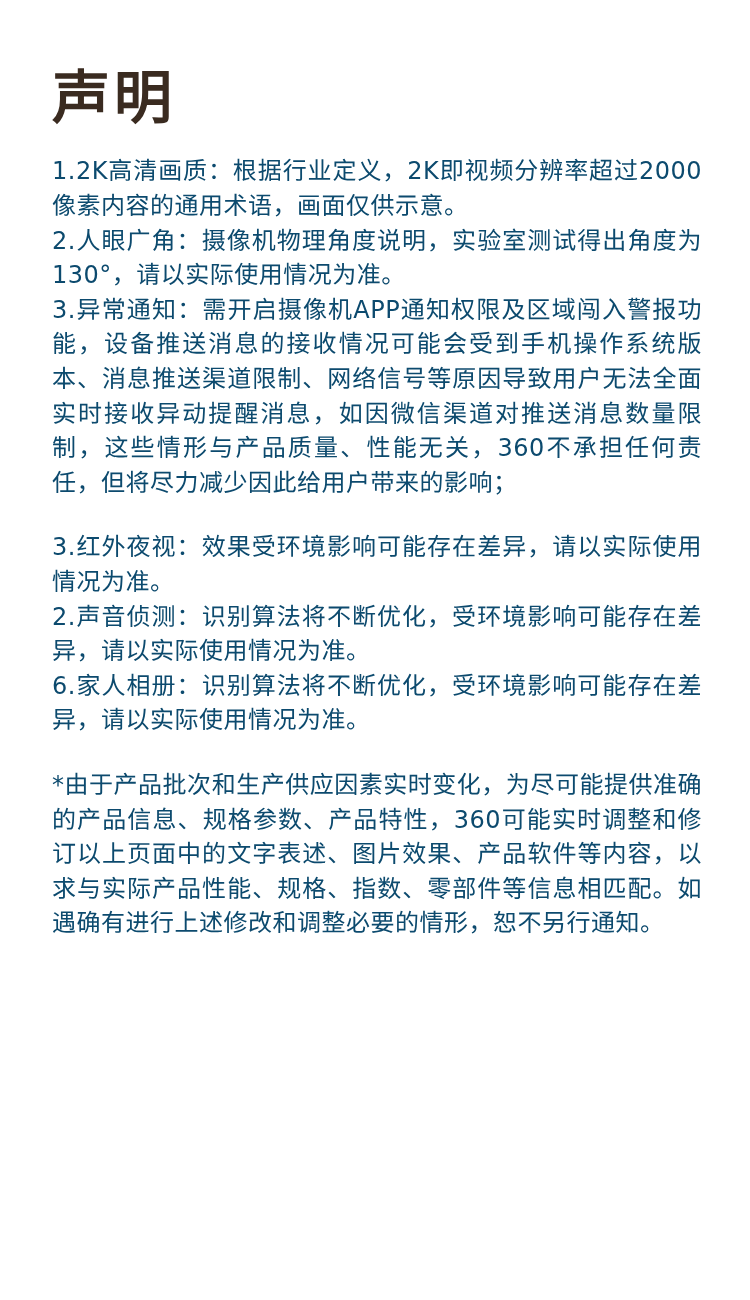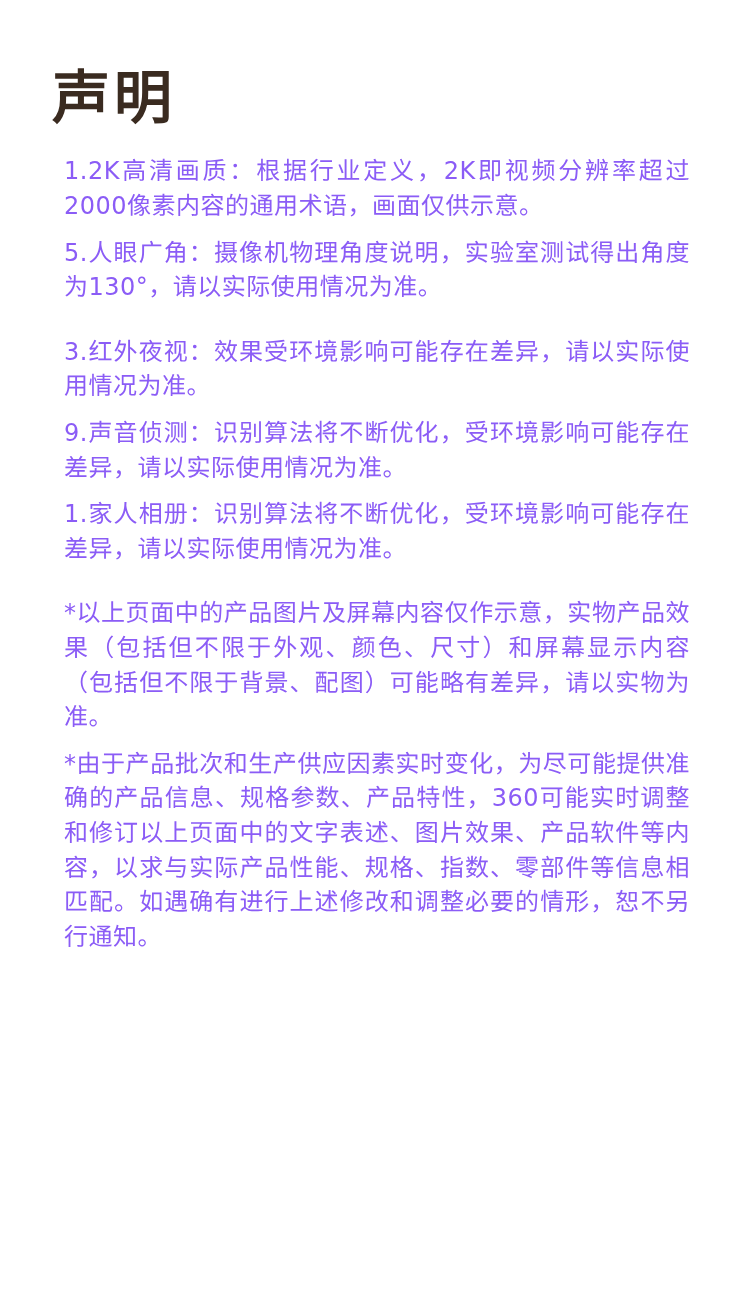--- a/index.html
+++ b/index.html
@@ -22,48 +22,48 @@
   }
   .page-title {
     margin: 0 0 22px 0;
     font-size: 58px;
     line-height: 1.18;
     font-weight: 800;
     letter-spacing: 4px;
     color: #3a2b20;
   }
   .para {
-    margin: 12px;
+    margin: 0;
     font-size: 24px;
     line-height: 34.6px;
     letter-spacing: 0.5px;
-    color: #8b5cf6;
+    color: #0c4a6e;
     text-align: justify;
     text-justify: inter-character;
     font-weight: 400;
   }
   .group { margin: 0; }
   .gap-top { margin-top: 30px; }
 </style>
 </head>
 <body>
 
 <div class="page">
 
   <h1 class="page-title">声明</h1>
 
   <section class="group">
     <p class="para">1.2K高清画质：根据行业定义，2K即视频分辨率超过2000像素内容的通用术语，画面仅供示意。</p>
-    <p class="para">5.人眼广角：摄像机物理角度说明，实验室测试得出角度为130°，请以实际使用情况为准。</p>
+    <p class="para">2.人眼广角：摄像机物理角度说明，实验室测试得出角度为130°，请以实际使用情况为准。</p>
+    <p class="para">3.异常通知：需开启摄像机APP通知权限及区域闯入警报功能，设备推送消息的接收情况可能会受到手机操作系统版本、消息推送渠道限制、网络信号等原因导致用户无法全面实时接收异动提醒消息，如因微信渠道对推送消息数量限制，这些情形与产品质量、性能无关，360不承担任何责任，但将尽力减少因此给用户带来的影响；</p>
   </section>
 
   <section class="group gap-top">
     <p class="para">3.红外夜视：效果受环境影响可能存在差异，请以实际使用情况为准。</p>
-    <p class="para">9.声音侦测：识别算法将不断优化，受环境影响可能存在差异，请以实际使用情况为准。</p>
-    <p class="para">1.家人相册：识别算法将不断优化，受环境影响可能存在差异，请以实际使用情况为准。</p>
+    <p class="para">2.声音侦测：识别算法将不断优化，受环境影响可能存在差异，请以实际使用情况为准。</p>
+    <p class="para">6.家人相册：识别算法将不断优化，受环境影响可能存在差异，请以实际使用情况为准。</p>
   </section>
 
   <section class="group gap-top">
-    <p class="para">*以上页面中的产品图片及屏幕内容仅作示意，实物产品效果（包括但不限于外观、颜色、尺寸）和屏幕显示内容（包括但不限于背景、配图）可能略有差异，请以实物为准。</p>
     <p class="para">*由于产品批次和生产供应因素实时变化，为尽可能提供准确的产品信息、规格参数、产品特性，360可能实时调整和修订以上页面中的文字表述、图片效果、产品软件等内容，以求与实际产品性能、规格、指数、零部件等信息相匹配。如遇确有进行上述修改和调整必要的情形，恕不另行通知。</p>
   </section>
 
 </div>
 
 </body></html>

